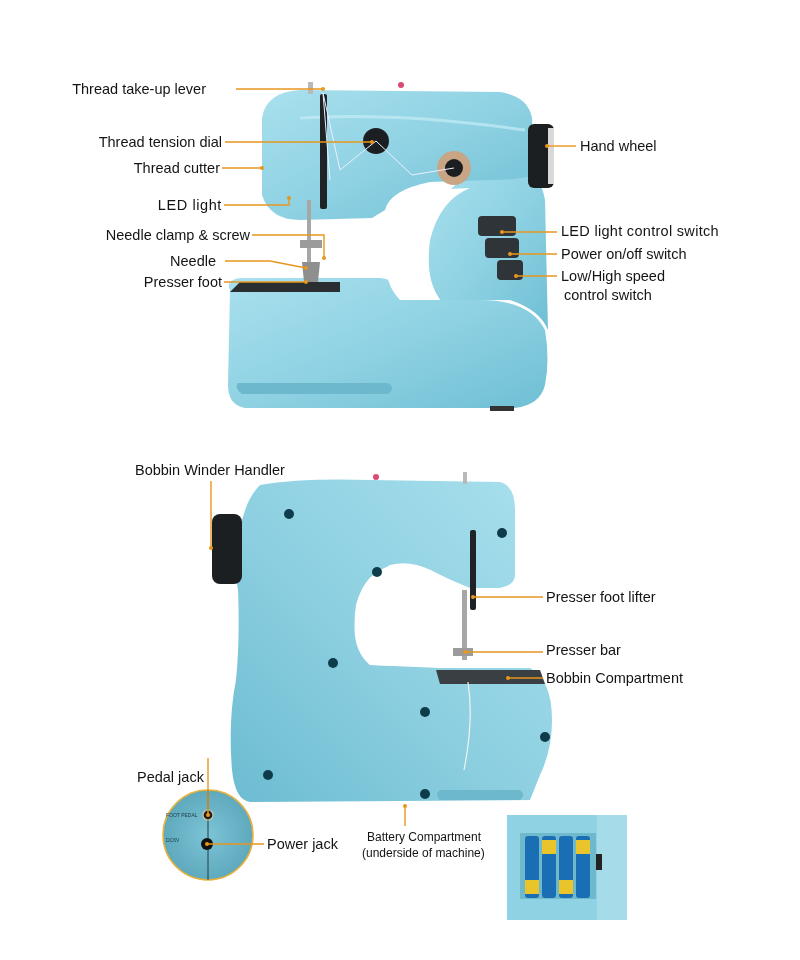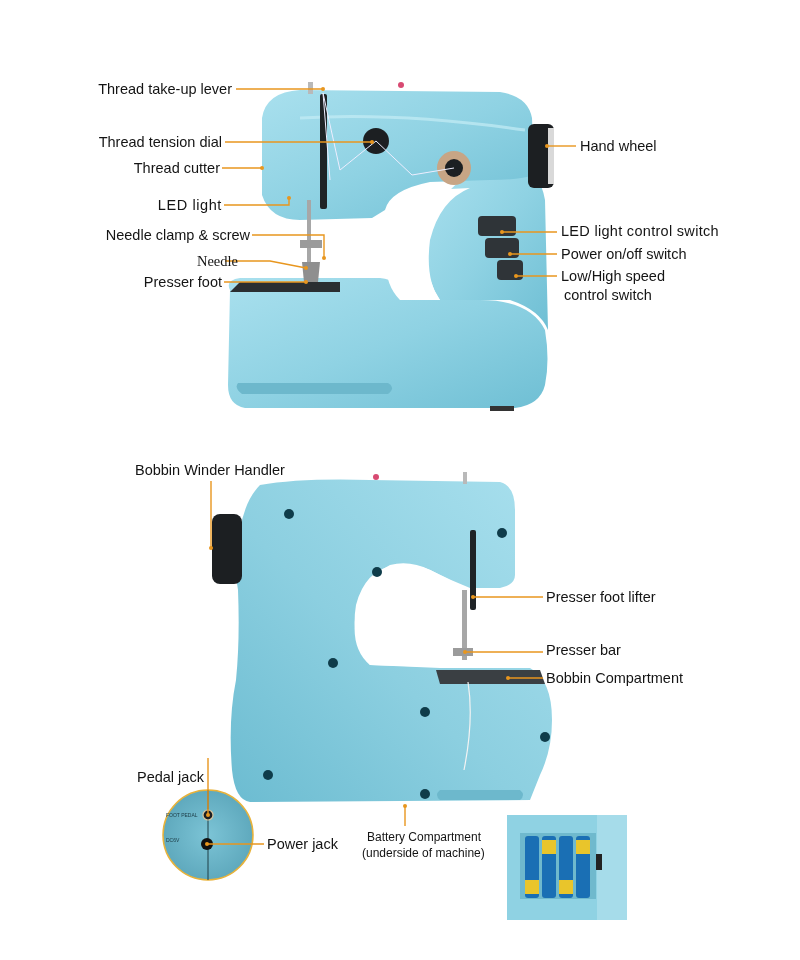--- a/index.html
+++ b/index.html
@@ -167,26 +167,26 @@
         <circle cx="473" cy="597" r="2"></circle>
         <circle cx="465" cy="652" r="2"></circle>
       <circle cx="508" cy="678" r="2"></circle>
         <circle cx="208" cy="815" r="2"></circle>
         <circle cx="207" cy="844" r="2"></circle>
       <circle cx="405" cy="806" r="2"></circle>
     </g>
   </g>
 </svg>
 
-<div class="lbl r" style="right:568px;top:81px;margin-left:32px;">Thread take-up lever</div>
+<div class="lbl r" style="right:594px;top:81px;margin-left:32px;">Thread take-up lever</div>
 <div class="lbl r" style="right:578px;top:134px;">Thread tension dial</div>
 <div class="lbl r" style="right:580px;top:160px;">Thread cutter</div>
 <div class="lbl r" style="right:578px;top:197px;letter-spacing:0.6px;">LED light</div>
 <div class="lbl r" style="right:550px;top:227px;">Needle clamp &amp; screw</div>
-<div class="lbl r" style="right:562px;top:253px;font-family:Liberation Serif, serif;">Needle</div>
+<div class="lbl r" style="right:584px;top:253px;">Needle</div>
 <div class="lbl r" style="right:578px;top:274px;">Presser foot</div>
 
 <div class="lbl" style="left:580px;top:138px;">Hand wheel</div>
 <div class="lbl" style="left:561px;top:223px;letter-spacing:0.3px;">LED light control switch</div>
 <div class="lbl" style="left:561px;top:246px;">Power on/off switch</div>
 <div class="lbl" style="left:561px;top:268px;">Low/High speed</div>
 <div class="lbl" style="left:538px;top:287px;margin-left:26px;">control switch</div>
 
 <div class="lbl" style="left:135px;top:462px;">Bobbin Winder Handler</div>
 <div class="lbl" style="left:546px;top:589px;">Presser foot lifter</div>

